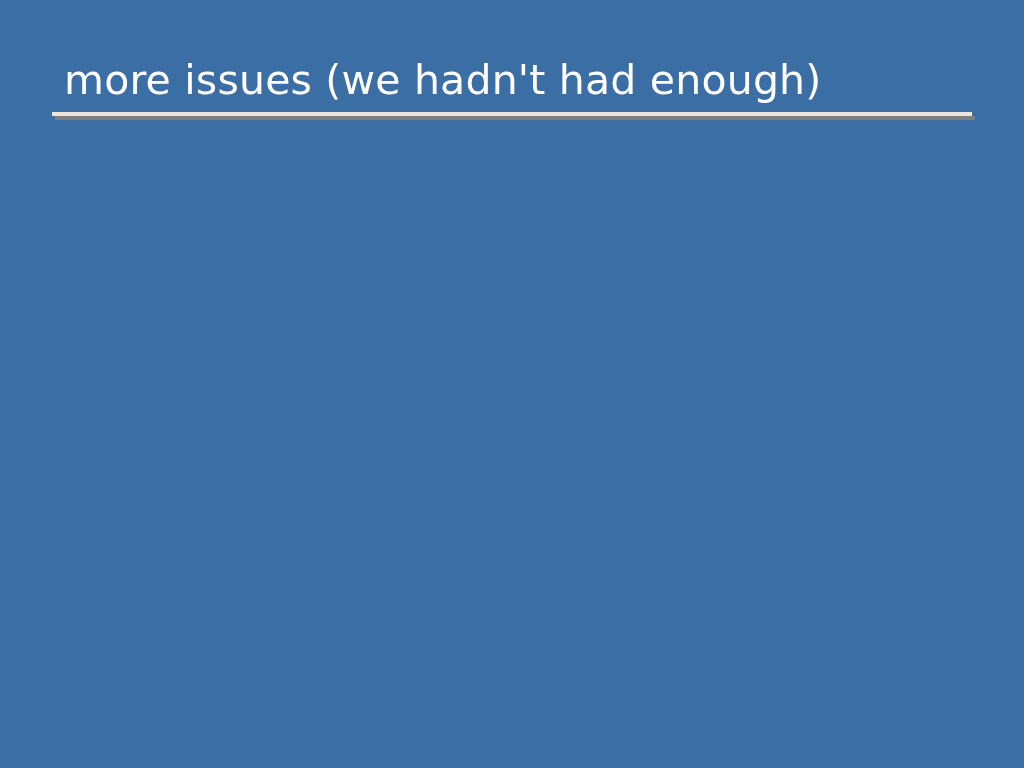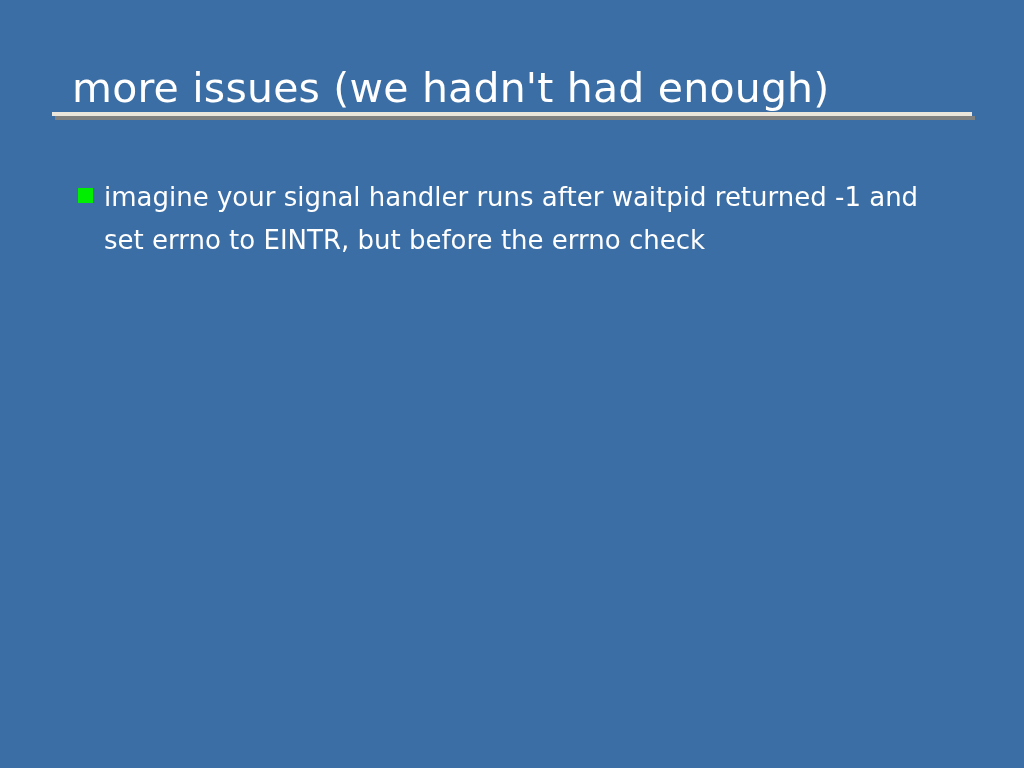--- a/index.html
+++ b/index.html
@@ -27,21 +27,21 @@
     left: 52px;
     top: 52px;
     width: 920px;
     height: 72px;
   }
 
   #slide-title {
     position: absolute;
     left: 12px;
     top: 0px;
-    margin: 8px;
+    margin: 0;
     padding: 0;
     color: #ffffff;
     font-family: "DejaVu Sans", sans-serif;
     font-size: 41px;
     font-weight: 400;
     line-height: 56px;
     letter-spacing: 0.2px;
     white-space: nowrap;
   }
 
@@ -106,21 +106,17 @@
 <div id="slide">
 
   <div id="title-block">
     <h1 id="slide-title">more issues (we hadn't had enough)</h1>
     <div id="title-rule"></div>
     <div id="title-rule-shadow"></div>
   </div>
 
   <div id="body">
 
-    <div class="bullet-item">
-      <span class="bullet-marker"></span>
-      <span class="bullet-text">imagine your signal handler runs after waitpid returned -1 and set errno to EINTR, but before the errno check</span>
-    </div>
 
 
   </div>
 
 </div>
 
 </body></html>

